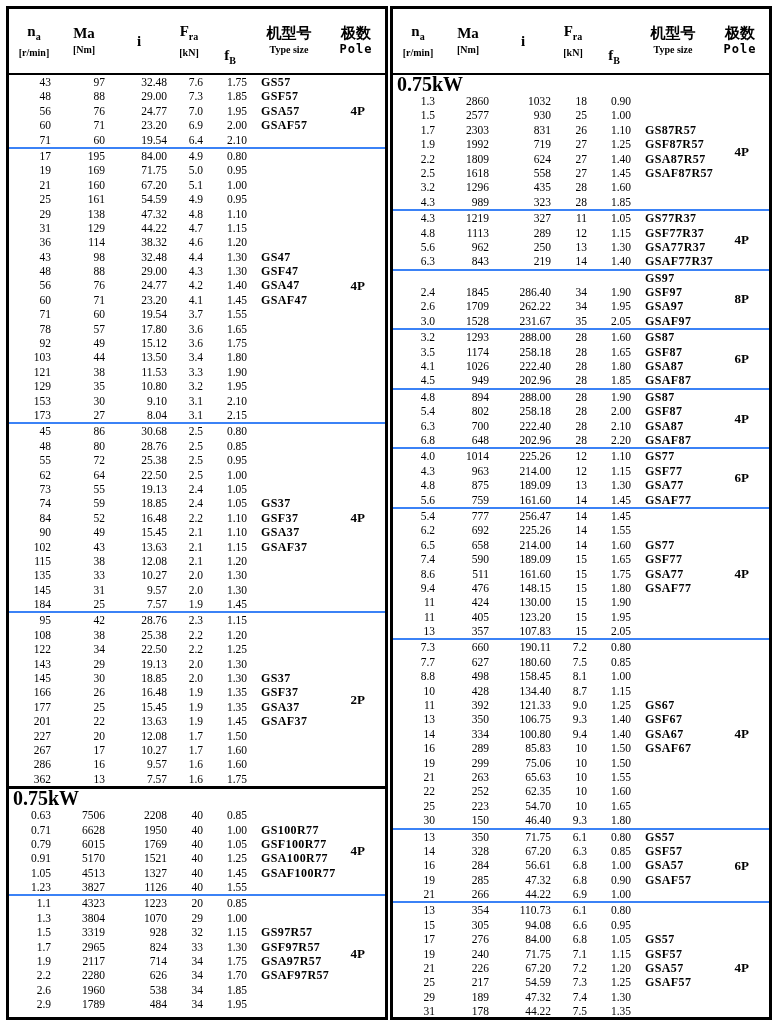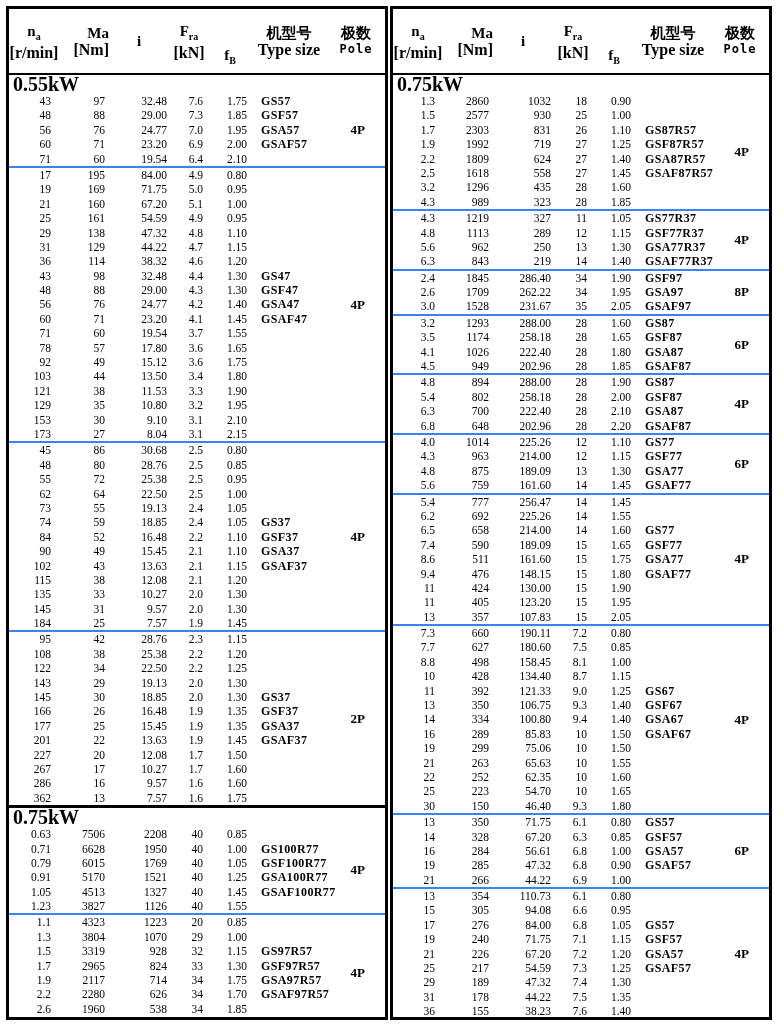--- a/index.html
+++ b/index.html
@@ -4,23 +4,23 @@
 <style>
   html,body{margin:0;padding:0;background:#fff;}
   body{width:780px;height:1026px;overflow:hidden;}
   .page{display:flex;gap:2px;padding:6px 6px 0 6px;box-sizing:border-box;}
   .half{width:382px;height:1014px;border:3px solid #000;box-sizing:border-box;background:#fff;overflow:hidden;}
   .thead{display:flex;height:64px;border-bottom:2px solid #000;align-items:center;}
   .hcell{display:flex;flex-direction:column;align-items:center;justify-content:center;
          font-family:"Liberation Serif",serif;font-weight:bold;color:#000;}
   .hmain{font-size:15px;line-height:17px;}
   .hmain sub{font-size:10px;}
-  .hunit{font-size:16px;line-height:15px;}
+  .hunit{font-size:10px;line-height:15px;}
   .hcell:nth-child(1){width:50px;}
-  .hcell:nth-child(2){width:50px;align-items:flex-end;}
+  .hcell:nth-child(2){width:50px;}
   .hcell:nth-child(3){width:60px;}
   .hcell:nth-child(4){width:40px;}
   .hcell:nth-child(5){width:42px;margin-top:33px;}
   .hcell:nth-child(6){flex:1;justify-content:space-between;}
   .hcell:nth-child(7){width:58px;}
   .hcell:nth-child(7) .hunit{font-family:"DejaVu Sans Mono",monospace;font-size:12px;letter-spacing:1px;}
   .sec-sep{border-top:3px solid #000;}
   .grp-sep{border-top:2px solid #3b82f6;}
   .sec-title{font-family:"Liberation Serif",serif;font-weight:bold;font-size:20px;
              height:19px;line-height:18px;padding-left:4px;color:#000;}
@@ -66,21 +66,20 @@
           <div class="hmain">机型号</div>
           <div class="hunit">Type size</div>
         </div>
         <div class="hcell">
           <div class="hmain">极数</div>
           <div class="hunit">Pole</div>
         </div>
       </div>
     <div class="tbody">
         <div class="section">
-          <div class="sec-title">0.55kW</div>
           <div class="group">
             <div class="line">
               <span class="num c0">43</span>
               <span class="num c1">97</span>
               <span class="num c2">32.48</span>
               <span class="num c3">7.6</span>
               <span class="num c4">1.75</span>
               <span class="model">GS57</span>
             </div>
             <div class="line">
@@ -731,20 +730,28 @@
               <span class="num c1">843</span>
               <span class="num c2">219</span>
               <span class="num c3">14</span>
               <span class="num c4">1.40</span>
               <span class="model">GSAF77R37</span>
             </div>
             <span class="pole">4P</span>
           </div>
           <div class="group grp-sep">
             <div class="line">
+              <span class="num c0"></span>
+              <span class="num c1"></span>
+              <span class="num c2"></span>
+              <span class="num c3"></span>
+              <span class="num c4"></span>
+              <span class="model">GS97</span>
+            </div>
+            <div class="line">
               <span class="num c0">2.4</span>
               <span class="num c1">1845</span>
               <span class="num c2">286.40</span>
               <span class="num c3">34</span>
               <span class="num c4">1.90</span>
               <span class="model">GSF97</span>
             </div>
             <div class="line">
               <span class="num c0">2.6</span>
               <span class="num c1">1709</span>

